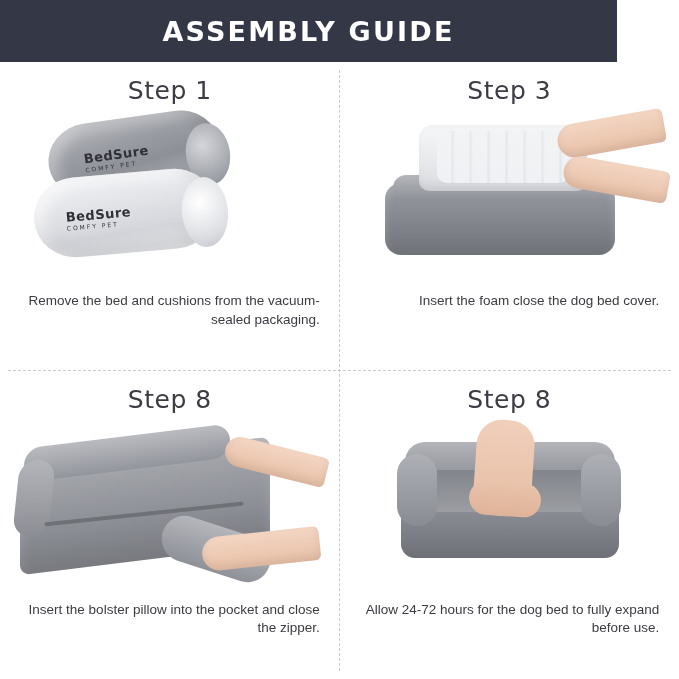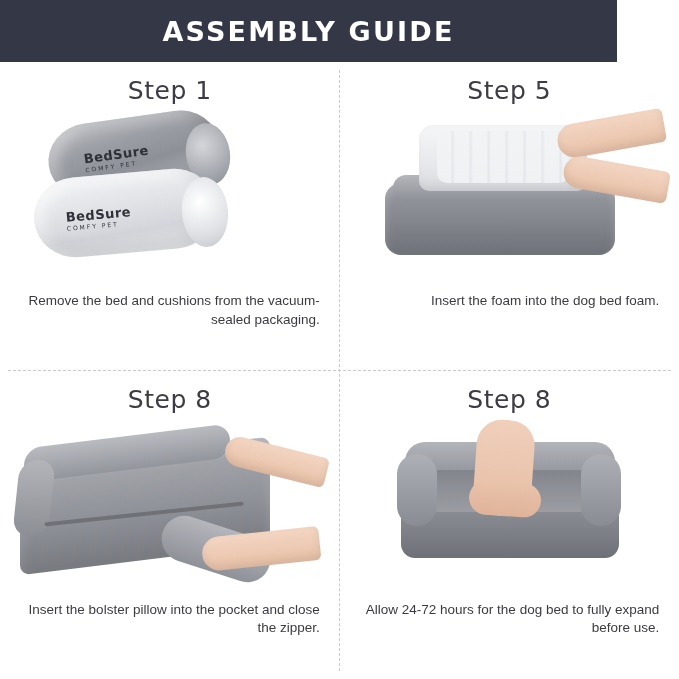--- a/index.html
+++ b/index.html
@@ -284,30 +284,30 @@
         <div class="shape roll-bot-cap"></div>
         <div class="brand" style="left:56px; top:96px; font-size:13px; transform:rotate(-5deg);">
           <span>BedSure</span>
           <small>COMFY PET</small>
         </div>
       </div>
       <div class="caption">Remove the bed and cushions from the vacuum-sealed packaging.</div>
     </div>
 
     <div class="cell">
-      <div class="step-title">Step 5</div>
+      <div class="step-title">Step 3</div>
       <div class="art">
         <div class="shape cover-base"></div>
         <div class="shape cover-lip"></div>
         <div class="shape foam"></div>
         <div class="shape foam-fold"></div>
         <div class="shape hand hand-2a"></div>
         <div class="shape hand hand-2b"></div>
       </div>
-      <div class="caption">Insert the foam into the dog bed foam.</div>
+      <div class="caption">Insert the foam close the dog bed cover.</div>
     </div>
 
     <div class="cell">
       <div class="step-title">Step 8</div>
       <div class="art">
         <div class="shape bed3-body"></div>
         <div class="shape bed3-back"></div>
         <div class="shape bed3-arm"></div>
         <div class="shape bed3-zip"></div>
         <div class="shape pillow3"></div>

